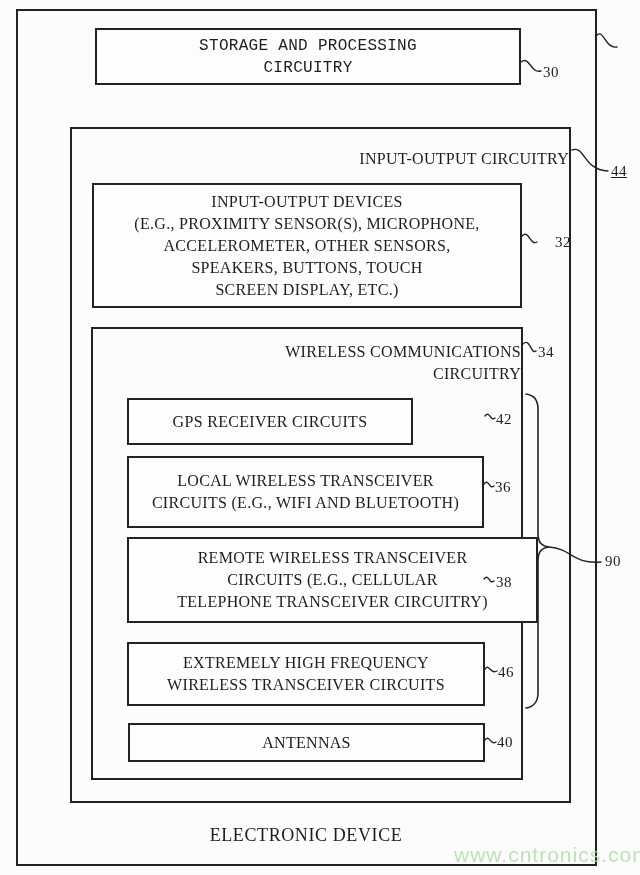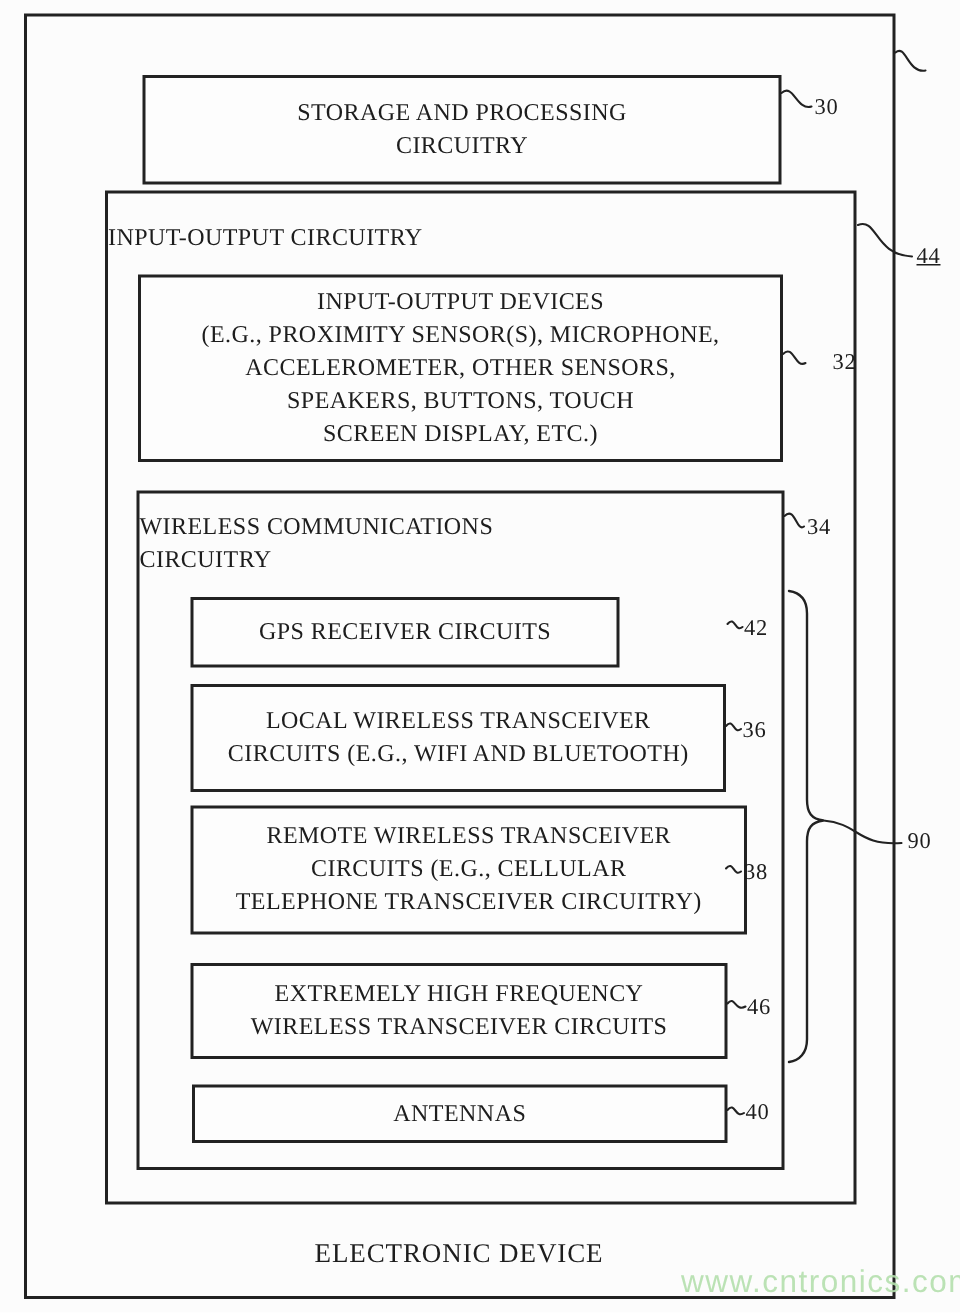--- a/index.html
+++ b/index.html
@@ -29,21 +29,21 @@
     font-size:16px;
     line-height:22px;
     letter-spacing:0.3px;
   }
   .box.container{
     justify-content:flex-start;
     background:transparent;
   }
   .box .title{
     width:100%;
-    text-align:left;
+    text-align:right;
   }
   .ln{white-space:nowrap;}
   .ref{
     position:absolute;
     font-size:15px;
     letter-spacing:0.5px;
     color:var(--text);
     white-space:nowrap;
   }
   .device-label{
@@ -77,21 +77,21 @@
     white-space:nowrap;
   }
 </style>
 </head>
 <body>
 
 <div id="canvas">
 
   <div class="box container" style="left:16px;top:9px;width:581px;height:857px;border-width:2.5px;"></div>
 
-  <div class="box" style="left:95px;top:50px;width:426px;height:73px;">
+  <div class="box" style="left:95px;top:28px;width:426px;height:57px;font-family:Liberation Mono, monospace;">
     <div class="ln">STORAGE AND PROCESSING</div>
     <div class="ln">CIRCUITRY</div>
   </div>
 
   <div class="box container" style="left:70px;top:127px;width:501px;height:676px;border-width:2.5px;padding-top:19px;">
     <div class="title ln">INPUT-OUTPUT CIRCUITRY</div>
   </div>
 
   <div class="box" style="left:92px;top:183px;width:430px;height:125px;">
     <div class="ln">INPUT-OUTPUT DEVICES</div>
@@ -108,21 +108,21 @@
 
   <div class="box" style="left:127px;top:398px;width:286px;height:47px;">
     <div class="ln">GPS RECEIVER CIRCUITS</div>
   </div>
 
   <div class="box" style="left:127px;top:456px;width:357px;height:72px;">
     <div class="ln">LOCAL WIRELESS TRANSCEIVER</div>
     <div class="ln">CIRCUITS (E.G., WIFI AND BLUETOOTH)</div>
   </div>
 
-  <div class="box" style="left:127px;top:537px;width:371px;height:86px;">
+  <div class="box" style="left:127px;top:537px;width:411px;height:86px;">
     <div class="ln">REMOTE WIRELESS TRANSCEIVER</div>
     <div class="ln">CIRCUITS (E.G., CELLULAR</div>
     <div class="ln">TELEPHONE TRANSCEIVER CIRCUITRY)</div>
   </div>
 
   <div class="box" style="left:127px;top:642px;width:358px;height:64px;">
     <div class="ln">EXTREMELY HIGH FREQUENCY</div>
     <div class="ln">WIRELESS TRANSCEIVER CIRCUITS</div>
   </div>
 

